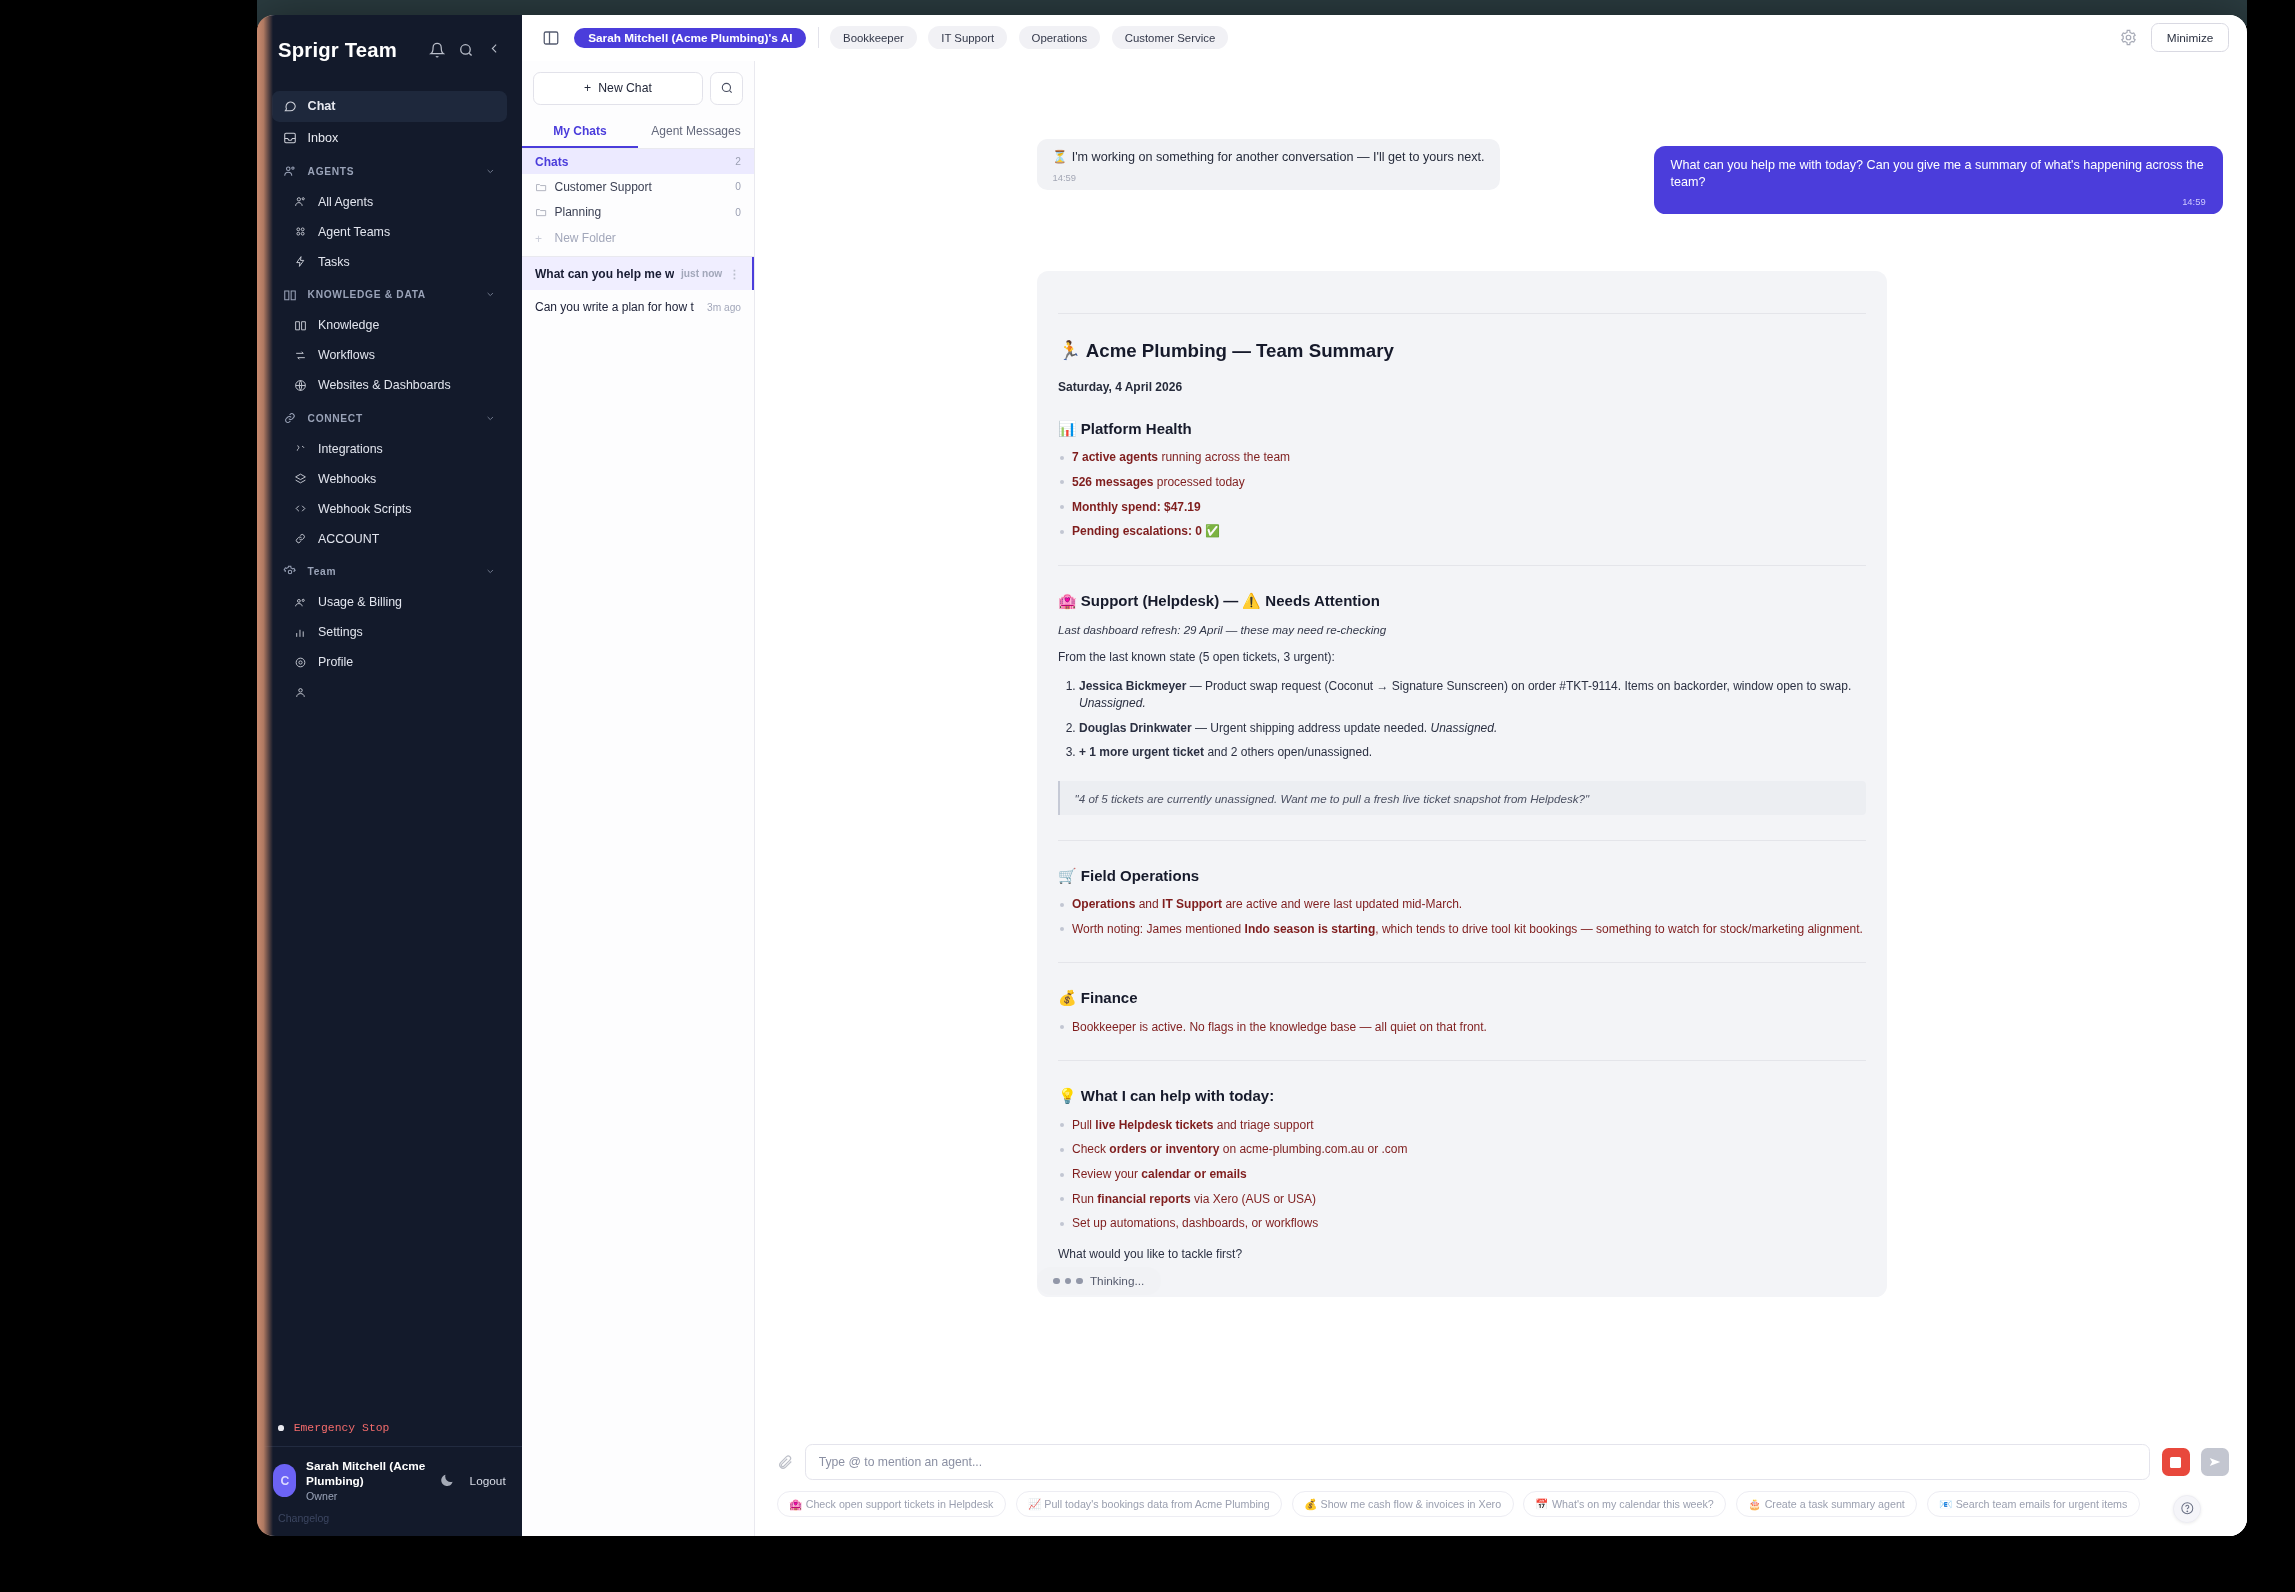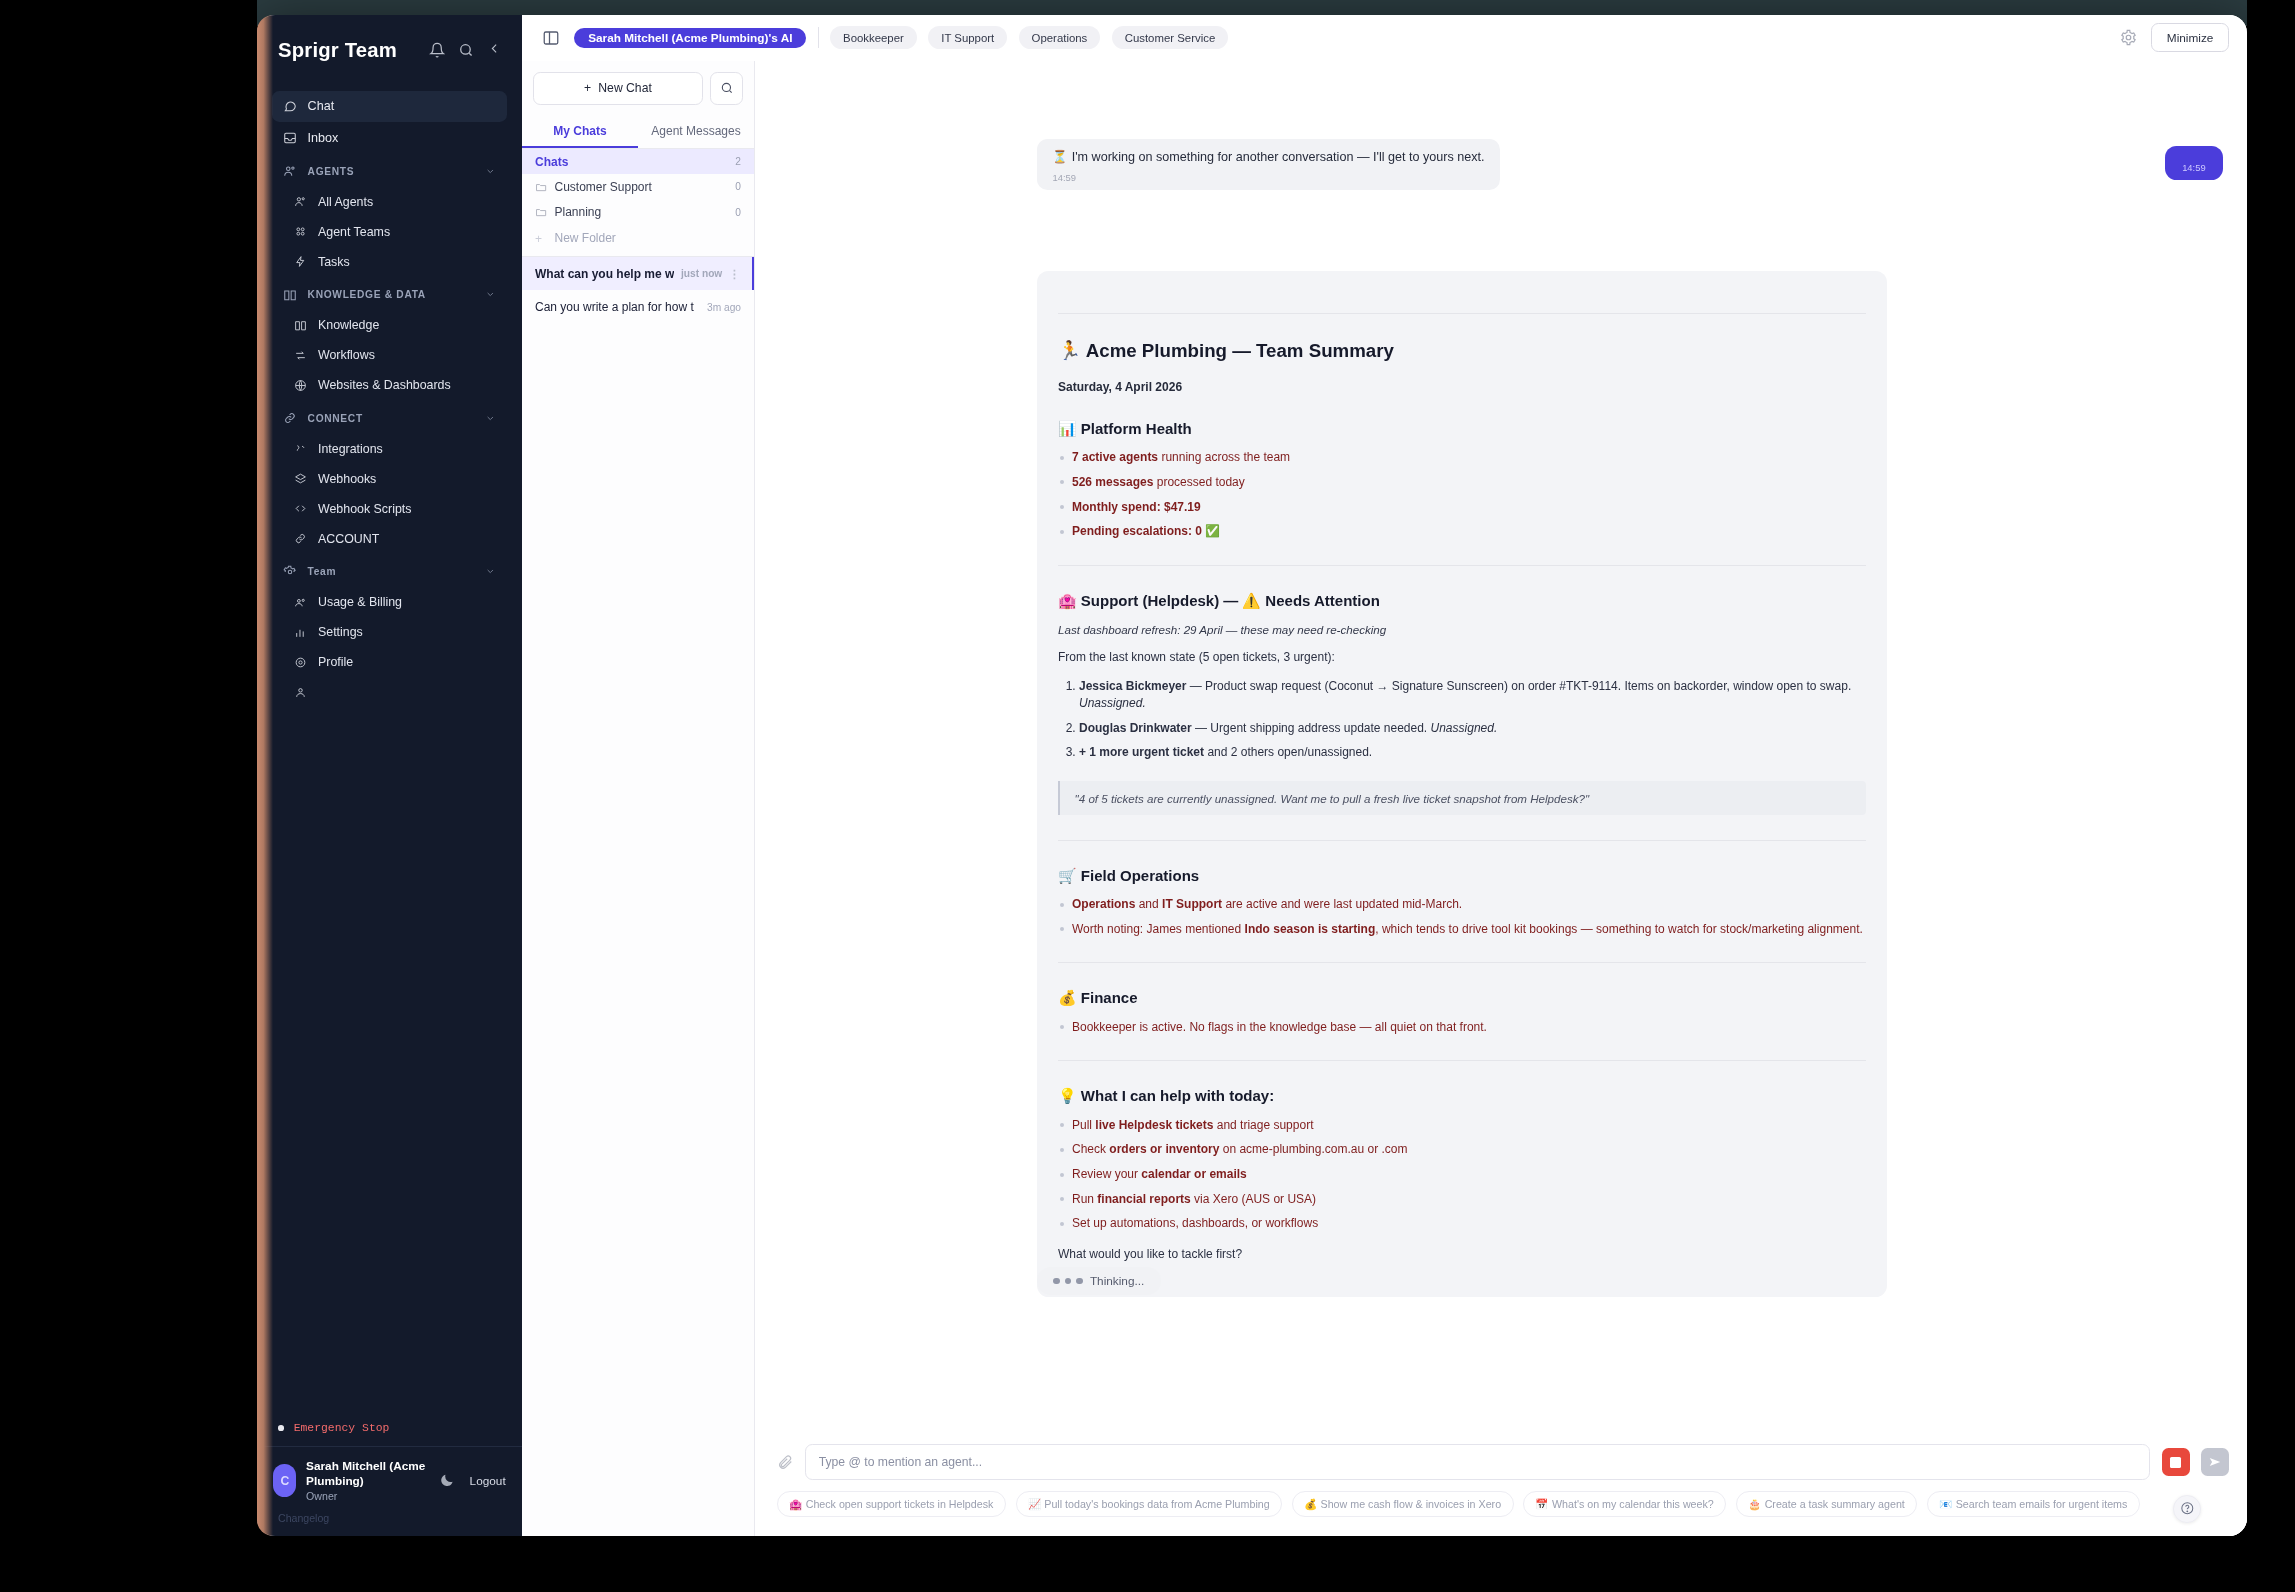--- a/index.html
+++ b/index.html
@@ -52,21 +52,21 @@
   }
   .sb-title { font-size: 20.3px; font-weight: 700; color:#fff; letter-spacing:0.2px; flex:1; }
   .sb-head-icons { display:flex; align-items:center; gap:13px; }
   .sb-ic { width: 16.3px; height: 16.3px; opacity:.85; display:block; }
   .sb-nav { flex: 1; overflow: hidden; padding-top: 3.3px; }
   .nav-item {
     display:flex; align-items:center; gap:10.6px;
     height: 31px; margin: 0.8px 14.6px; padding: 0 11.4px;
     border-radius: 7.3px; font-size: 12.6px; color:#e8eaf1; cursor:pointer;
   }
-  .nav-item.active { background:#1e283c; font-weight:400; }
+  .nav-item.active { background:#1e283c; font-weight:700; }
   .nav-item .ic { width:14px; height:14px; flex:0 0 14px; opacity:.88; }
   .nav-section {
     display:flex; align-items:center; gap:10.6px;
     height: 31px; margin: 2.4px 14.6px 0; padding: 0 11.4px;
     font-size: 10.2px; letter-spacing:0.7px; font-weight:700; color:#9aa3b8; cursor:pointer;
   }
   .nav-section .label { flex:1; }
   .nav-section .chev { width:10.6px; height:10.6px; opacity:.7; }
   .nav-sub {
     display:flex; align-items:center; gap:10.6px;
@@ -634,20 +634,21 @@
 
     <div id="chatmain" style="left:499px;">
       <div class="msgs">
 
         <div class="bubble-assistant-sm">
           <div class="txt">⏳ I'm working on something for another conversation — I'll get to yours next.</div>
           <div class="ts">14:59</div>
         </div>
 
         <div class="bubble-user">
+          <div class="txt">What can you help me with today? Can you give me a summary of what's happening across the team?</div>
           <div class="ts">14:59</div>
         </div>
 
         <div class="bubble-report">
           <div class="rp-hr"></div>
           <div class="rp-h1">🏃 Acme Plumbing — Team Summary</div>
           <div class="rp-date">Saturday, 4 April 2026</div>
 
           <div class="rp-h2">📊 Platform Health</div>
           <ul class="rp-ul">

